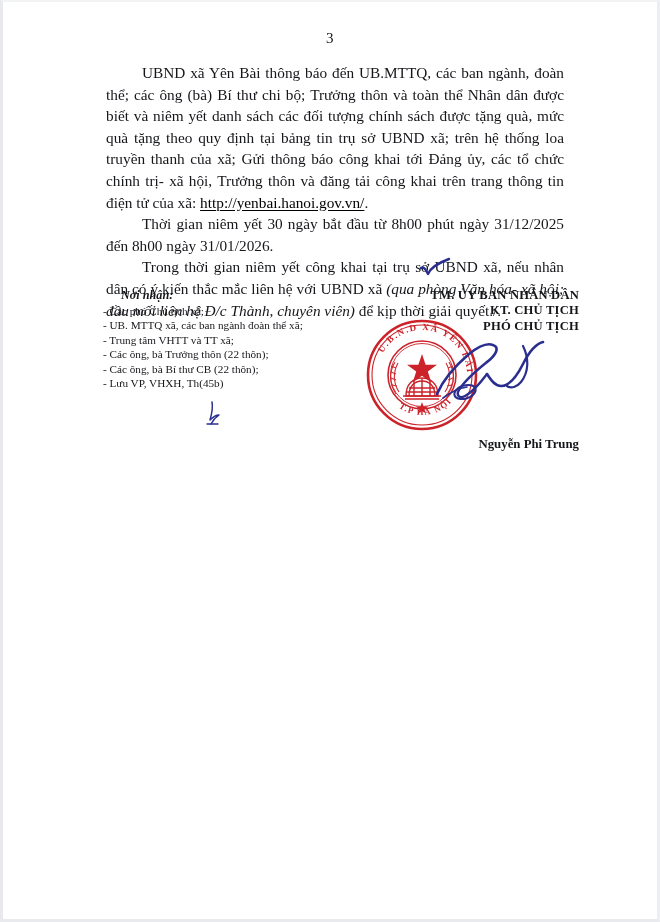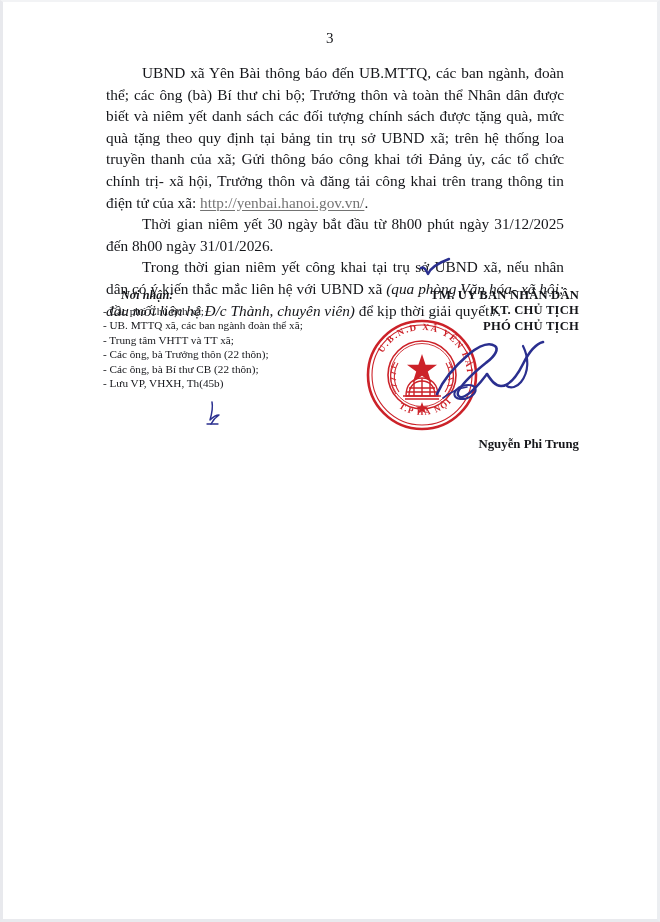--- a/index.html
+++ b/index.html
@@ -63,21 +63,21 @@
   }
   .para + .para {
     margin-top: 0;
   }
   .para .ital {
     font-style: italic;
   }
   .url-link {
     text-decoration: underline;
     text-underline-offset: 1.5px;
-    color: #737373;
+    color: #000000;
   }
 
   
   .tick-mark {
     position: absolute;
     left: 312px;
     top: 194px;
     width: 40px;
     height: 26px;
     pointer-events: none;

